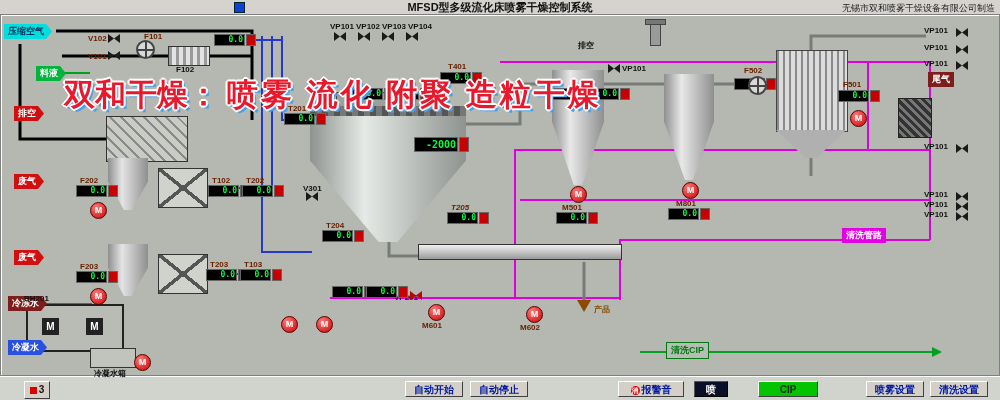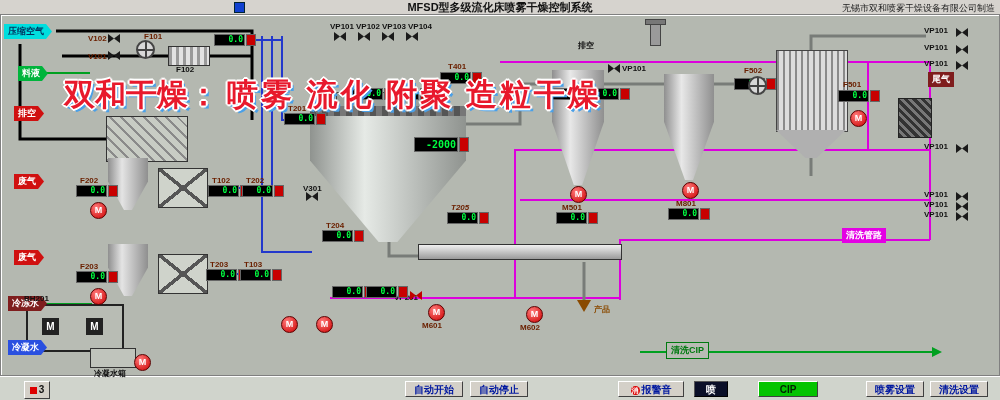--- a/index.html
+++ b/index.html
@@ -174,21 +174,21 @@
     <div class="eq tank">
       <div class="agit a1">M</div>
       <div class="agit a2">M</div>
     </div>
     <div class="eq condtank"></div>
     <div class="eq tcyc t1c"></div>
     <div class="eq hx t1h"></div>
     <div class="eq tcyc t2c"></div>
     <div class="eq hx t2h"></div>
   <div class="flabel arrowed" style="left: 4px; top: 24px; background: rgb(0, 222, 222); color: rgb(0, 49, 94);">压缩空气</div>
-      <div class="flabel arrowed" style="left: 18px; top: 66px; background: rgb(0, 180, 60); color: rgb(255, 255, 255);">料液</div>
+      <div class="flabel arrowed" style="left: 36px; top: 66px; background: rgb(0, 180, 60); color: rgb(255, 255, 255);">料液</div>
       <div class="flabel arrowed" style="left: 14px; top: 106px; background: rgb(208, 16, 16); color: rgb(255, 255, 255);">排空</div>
       <div class="flabel arrowed" style="left: 14px; top: 174px; background: rgb(208, 16, 16); color: rgb(255, 255, 255);">废气</div>
       <div class="flabel arrowed" style="left: 14px; top: 250px; background: rgb(208, 16, 16); color: rgb(255, 255, 255);">废气</div>
       <div class="flabel arrowed" style="left: 8px; top: 296px; background: #7f1d1d; color: rgb(255, 255, 255);">冷冻水</div>
       <div class="flabel arrowed" style="left: 8px; top: 340px; background: rgb(42, 80, 224); color: rgb(255, 255, 255);">冷凝水</div>
       <div class="flabel" style="left: 928px; top: 28px; background: #7f1d1d; color: rgb(255, 255, 255); margin-top: 44px;">尾气</div>
       <div class="flabel" style="left: 666px; top: 342px; background: rgb(184, 188, 180); color: rgb(0, 122, 16); border: 1px solid rgb(0, 122, 16);">清洗CIP</div>
       <div class="flabel" style="left: 842px; top: 228px; background: rgb(228, 0, 228); color: rgb(255, 255, 255);">清洗管路</div>
       <div class="dlabel" style="left: 88px; top: 34px;">V102</div>
       <div class="dlabel" style="left: 144px; top: 32px;">F101</div>

